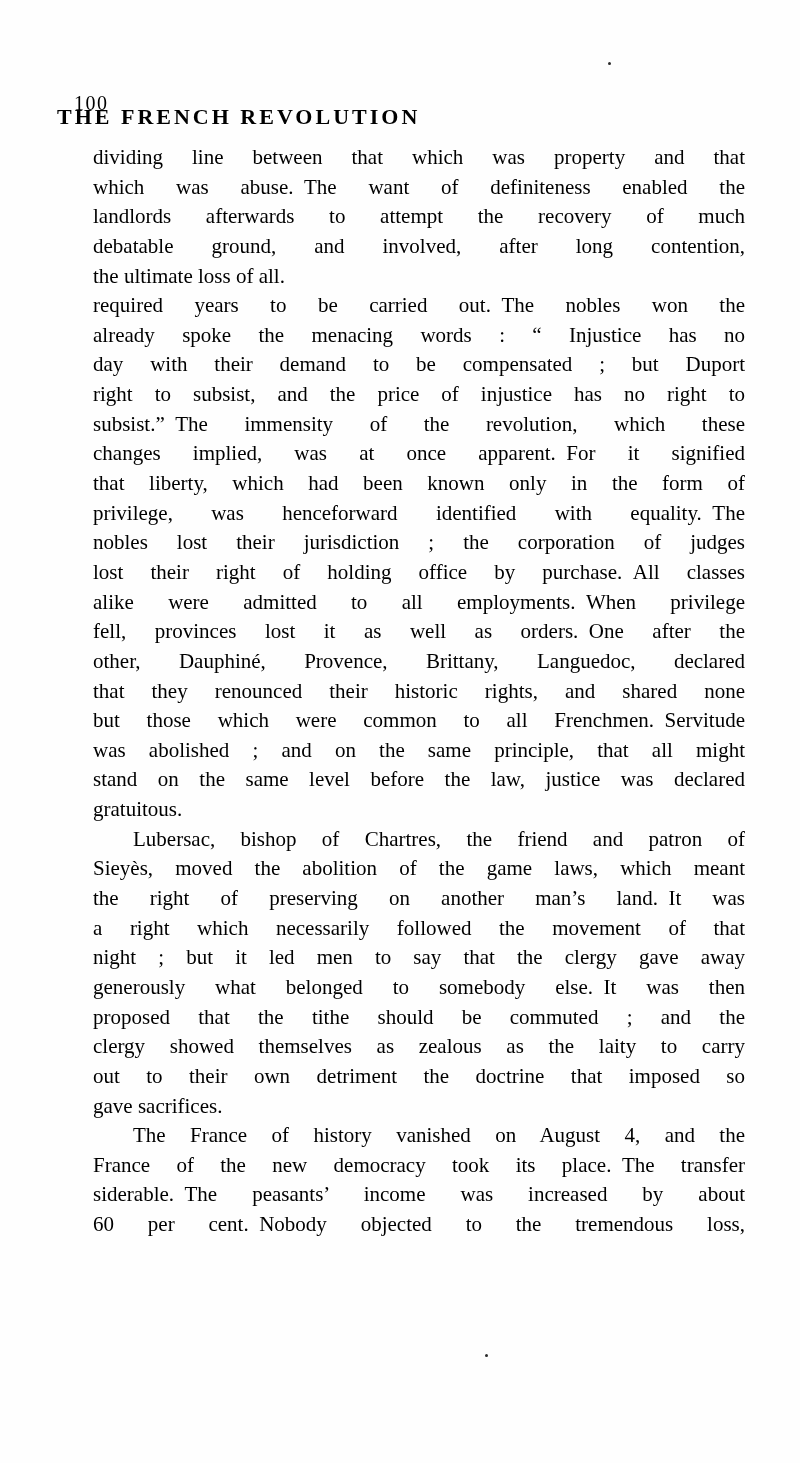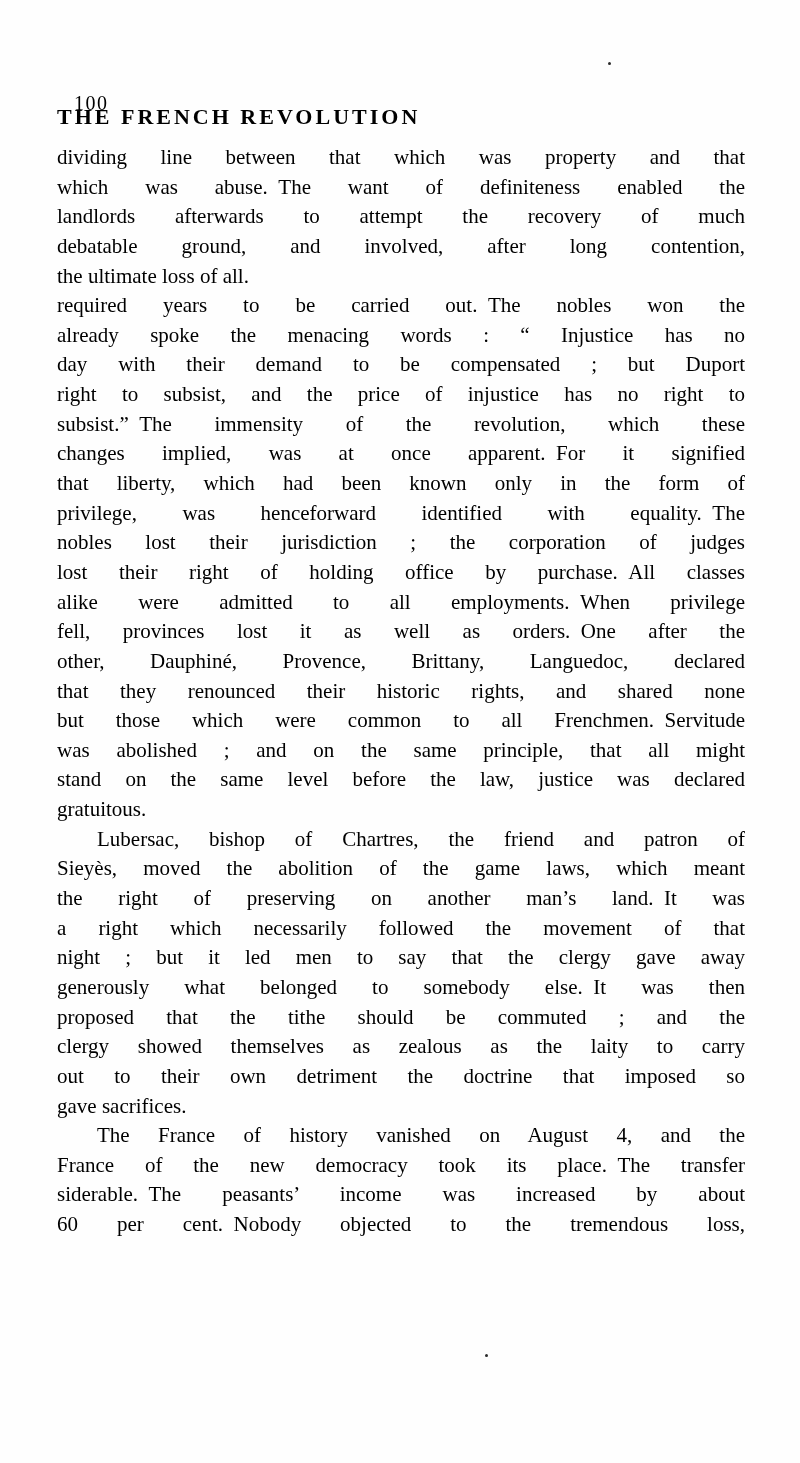--- a/index.html
+++ b/index.html
@@ -49,20 +49,21 @@
     width: 688px;
     font-size: 21px;
     line-height: 29.65px;
   }
   .line {
     text-align: justify;
     text-align-last: justify;
     height: 29.65px;
     overflow: visible;
     white-space: nowrap;
+    margin-left: 36px;
   }
   .line.no-just {
     text-align: center;
     text-align-last: left;
   }
   .line.indent {
     text-indent: 40px;
   }
   .speck {
     position: absolute;

